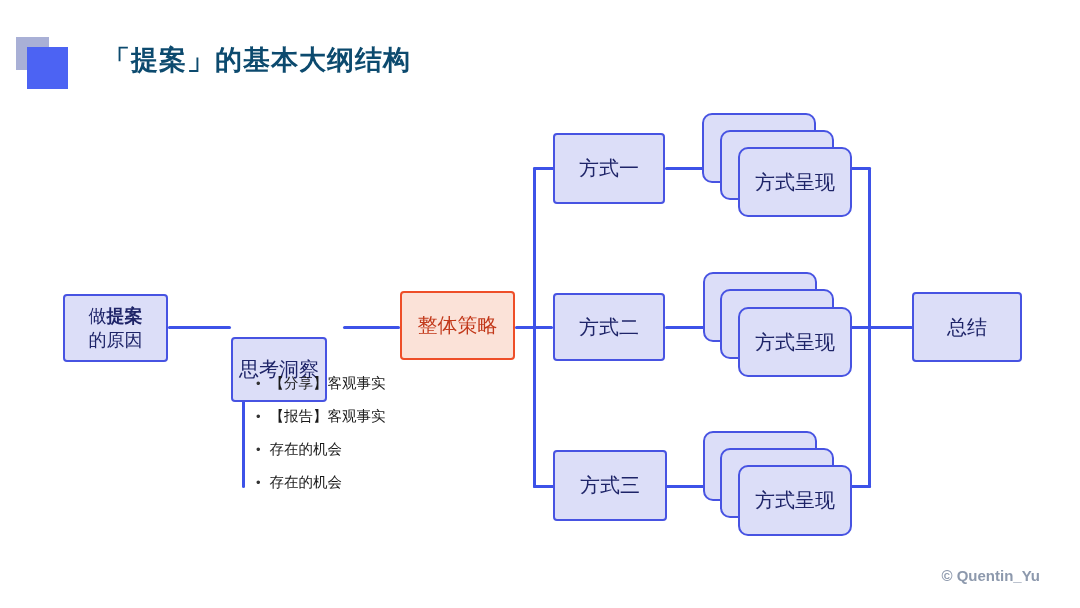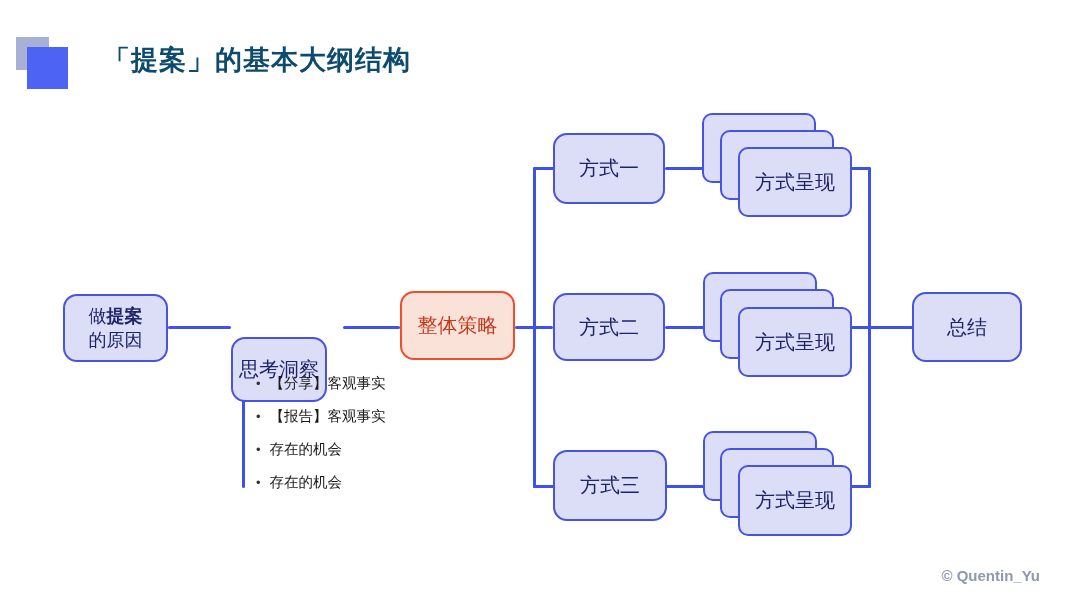--- a/index.html
+++ b/index.html
@@ -27,21 +27,21 @@
     position:absolute;left:103px;top:42px;font-size:27px;font-weight:700;
     color:#0c4a6e;letter-spacing:1px;white-space:nowrap;
   }
   
   .hline,.vline{position:absolute;background:var(--line-color);z-index:1;border-radius:2px;}
   .hline{height:3px;}
   .vline{width:3px;}
   
   .node{
     position:absolute;z-index:2;background:var(--node-fill);
-    border:2.5px solid var(--node-border);border-radius:14px;
+    border:2.5px solid var(--node-border);border-radius:4px;
     display:flex;align-items:center;justify-content:center;
     color:var(--node-text);font-size:20px;box-sizing:border-box;text-align:center;
   }
   .node.accent{
     background:var(--accent-fill);border-color:var(--accent-border);color:var(--accent-text);
   }
   .node .two-line{font-size:18px;line-height:24px;}
   .card{
     position:absolute;z-index:2;background:var(--node-fill);
     border:2.5px solid var(--node-border);border-radius:10px;box-sizing:border-box;

